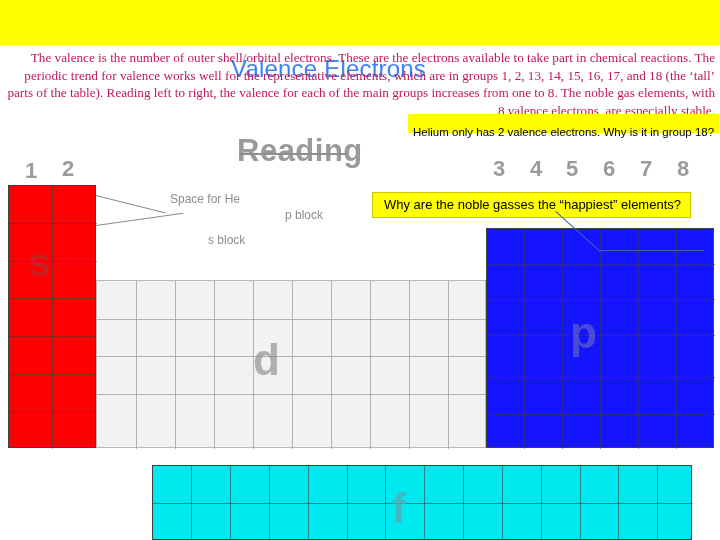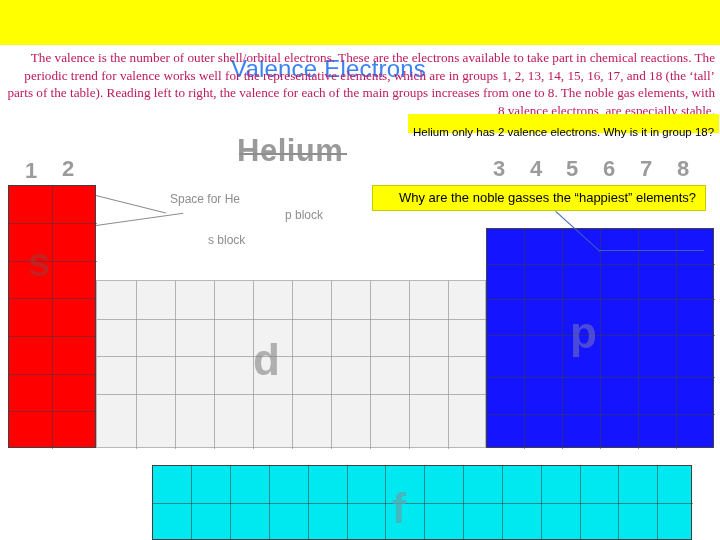--- a/index.html
+++ b/index.html
@@ -161,23 +161,23 @@
   }
   .callout-helium {
     left: 408px;
     top: 114px;
     height: 19px;
     padding: 12px 5px 0 5px;
     font-size: 11.5px;
   }
   .callout-noble {
     left: 372px;
-    top: 185px;
+    top: 192px;
     height: 26px;
-    padding: 4px 9px 0 26px;
+    padding: 4px 9px 0 11px;
     font-size: 13px;
     border: 1px solid #c9c900;
   }
   .callout-line {
     position: absolute;
     background: #3a5fbf;
     height: 1px;
     transform-origin: 0 0;
   }
 </style>
@@ -187,21 +187,21 @@
 <div class="slide">
 
   <div class="title-band"></div>
   <div class="title-text">Valence Electrons</div>
 
   <div class="body-text">The valence is the number of outer shell/orbital electrons. These are the electrons available to take part in chemical reactions. The periodic trend for valence works well for the representative elements, which are in groups 1, 2, 13, 14, 15, 16, 17, and 18 (the ‘tall’ parts of the table). Reading left to right, the valence for each of the main groups increases from one to 8. The noble gas elements, with 8 valence electrons, are especially stable.</div>
 
   <div class="graphic">
 
     <div class="g-valence">
-      <span>Helium</span>
+      <span>Reading</span>
       <span class="strike"></span>
     </div>
 
     <div class="gnum" style="left:25px; top:28px;">1</div>
     <div class="gnum" style="left:62px; top:26px;">2</div>
 
     <div class="gnum" style="left:493px; top:26px;">3</div>
     <div class="gnum" style="left:530px; top:26px;">4</div>
     <div class="gnum" style="left:566px; top:26px;">5</div>
     <div class="gnum" style="left:603px; top:26px;">6</div>

